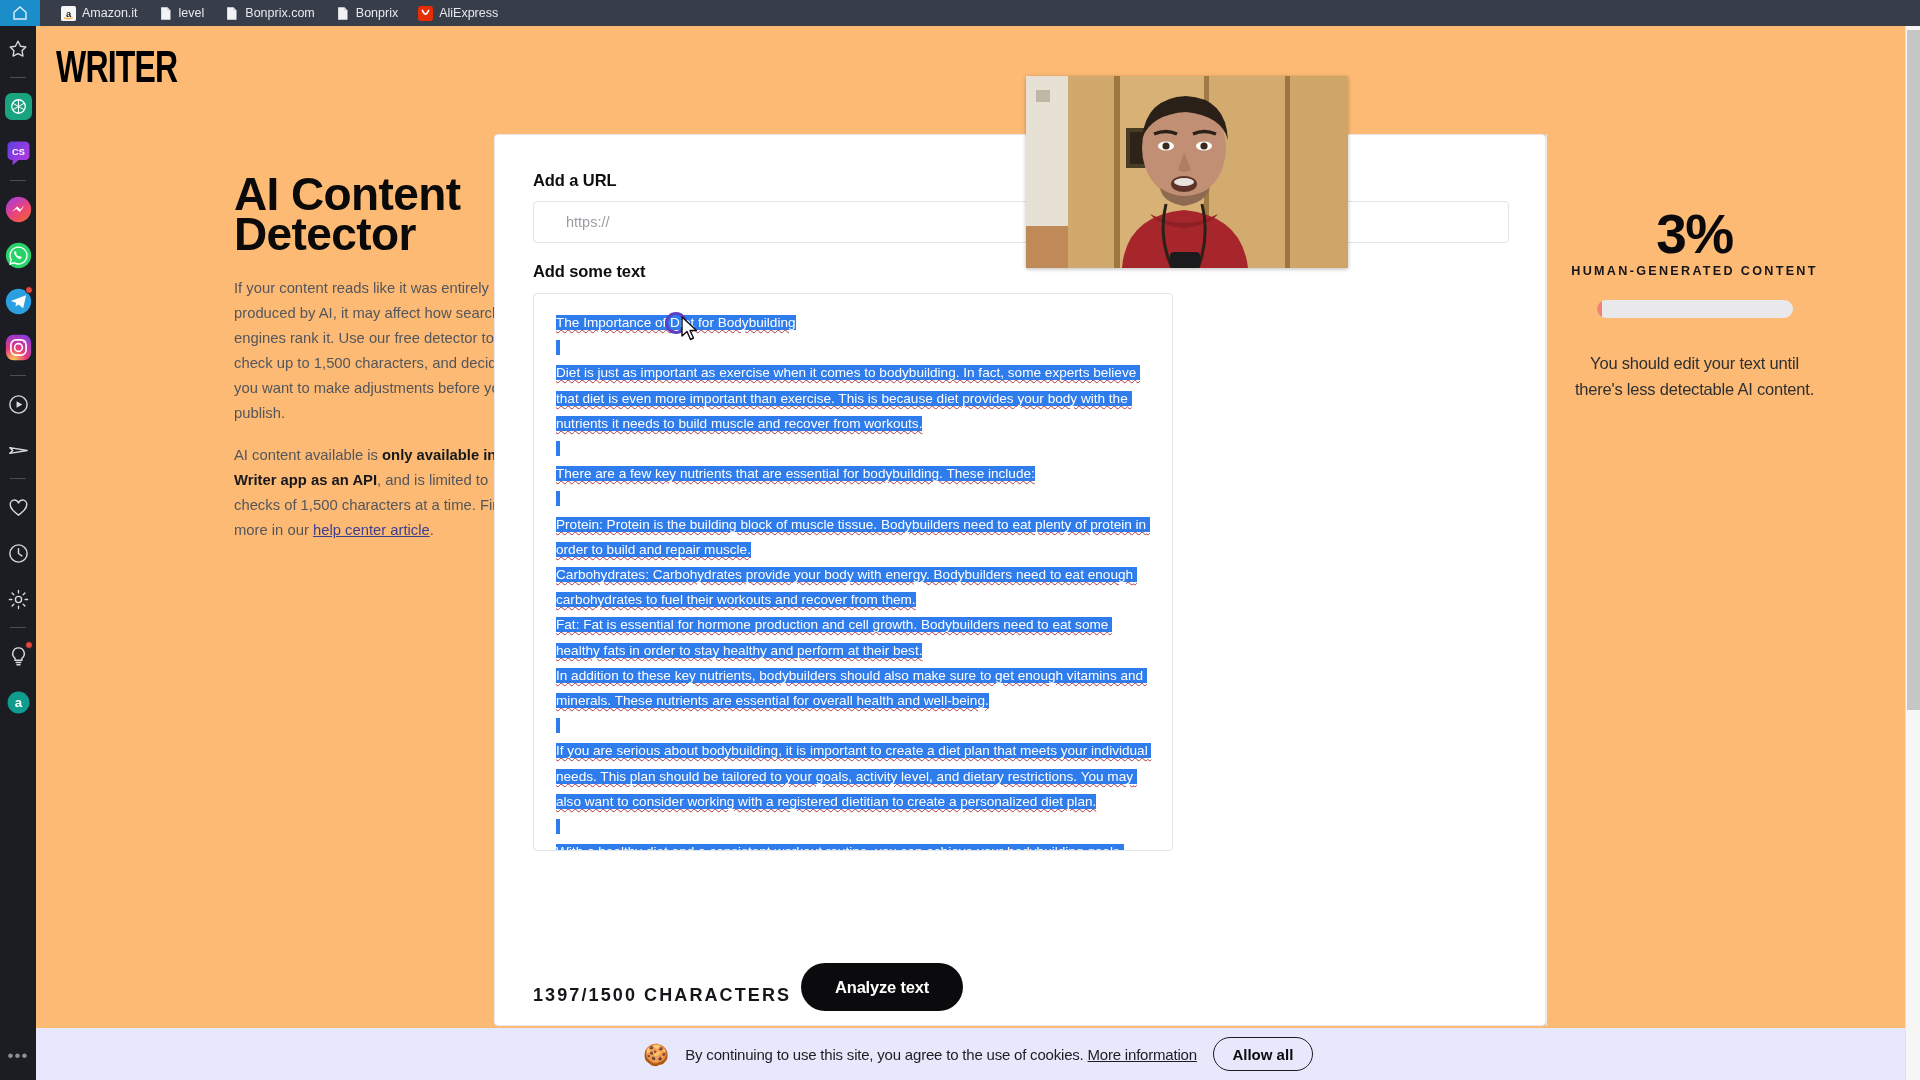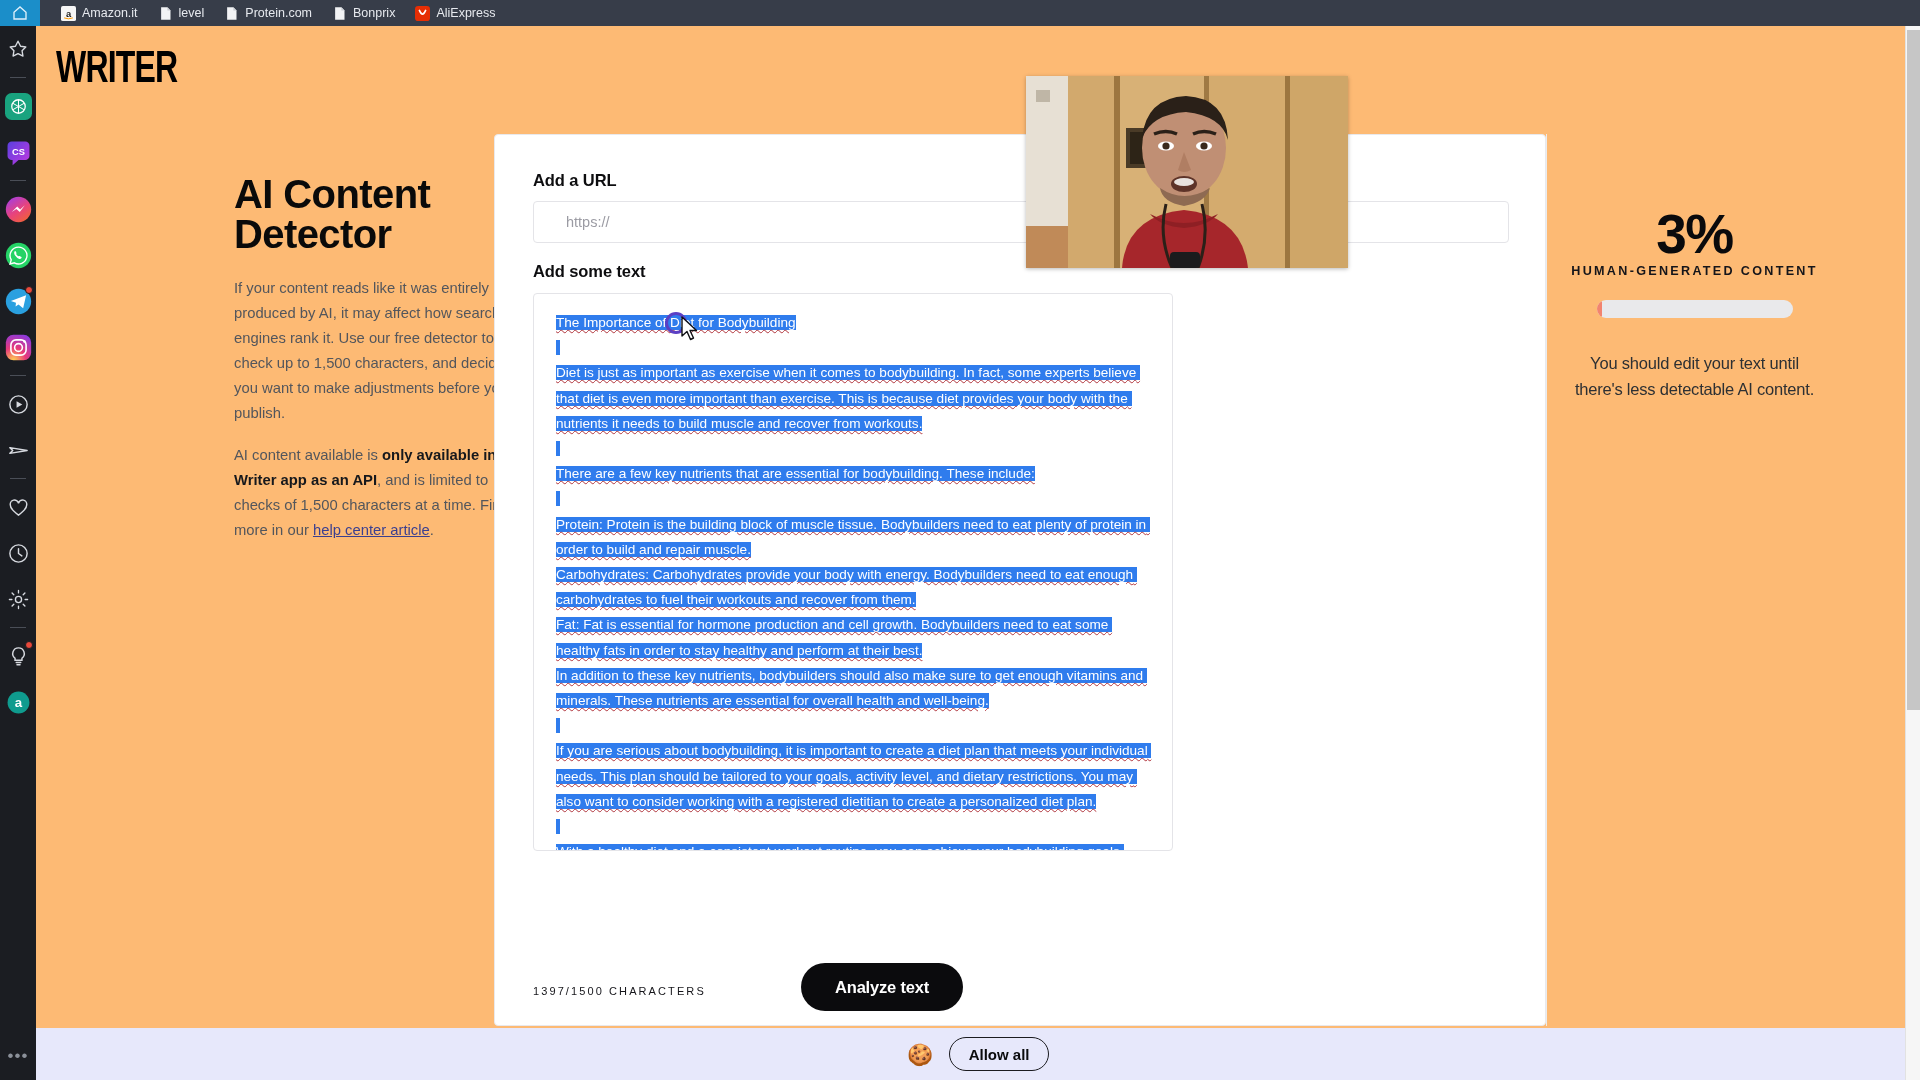--- a/index.html
+++ b/index.html
@@ -54,21 +54,21 @@
   #wb-logo {
     position: absolute; left: 20px; top: 16px;
     font-family: "Liberation Sans", sans-serif;
     font-weight: 700; font-size: 40px; letter-spacing: -1px;
     color: #000; transform: scaleX(0.80) scaleY(1.12); transform-origin: left top;
   }
 
   
   #hero-col { position: absolute; left: 198px; top: 148px; width: 300px; }
   #hero-title {
-    font-size: 40px; line-height: 40px; font-weight: 700;
+    font-size: 46px; line-height: 40px; font-weight: 700;
     color: #0a0a0a; letter-spacing: -0.6px; margin-bottom: 22px;
   }
   .hero-p {
     font-size: 14.8px; line-height: 25px; color: #53565c; margin-bottom: 17px;
   }
   .hero-p b { color: #16181c; font-weight: 700; }
   #hero-link { color: #3b3f8f; text-decoration: underline; }
 
   
   #center-card {
@@ -99,21 +99,21 @@
   }
   .hl {
     background: #2f7ced; color: #ffffff;
     text-decoration: underline; text-decoration-style: wavy;
     text-decoration-color: #b0353d; text-decoration-thickness: 1px;
     text-underline-offset: 2px;
   }
 
   #char-count {
     position: absolute; left: 38px; top: 850px;
-    font-size: 11px; font-weight: 400; letter-spacing: 2.1px; color: #15151a;
+    font-size: 18px; font-weight: 700; letter-spacing: 2.1px; color: #15151a;
   }
   #analyze-btn {
     position: absolute; left: 306px; top: 828px; width: 162px; height: 48px;
     background: #0b0b0d; color: #fff; border: none; border-radius: 26px;
     font-family: "Liberation Sans", sans-serif; font-size: 16.5px; font-weight: 700;
     cursor: pointer; letter-spacing: -0.2px;
   }
 
   
   #right-panel {
@@ -200,21 +200,21 @@
         <path d="M5 2 H15 L20 7 V22 H5 Z" fill="#f2f3f5"></path>
           <path d="M15 2 L20 7 H15 Z" fill="#c9ccd2"></path>
       </svg>
       <span>level</span>
     </div>
     <div class="bookmark">
       <svg class="bm-ico" viewBox="0 0 24 24">
         <path d="M5 2 H15 L20 7 V22 H5 Z" fill="#f2f3f5"></path>
           <path d="M15 2 L20 7 H15 Z" fill="#c9ccd2"></path>
       </svg>
-      <span>Protein.com</span>
+      <span>Bonprix.com</span>
     </div>
     <div class="bookmark">
       <svg class="bm-ico" viewBox="0 0 24 24">
         <path d="M5 2 H15 L20 7 V22 H5 Z" fill="#f2f3f5"></path>
           <path d="M15 2 L20 7 H15 Z" fill="#c9ccd2"></path>
       </svg>
       <span>Bonprix</span>
     </div>
     <div class="bookmark">
       <svg class="bm-ico" viewBox="0 0 24 24">
@@ -411,20 +411,21 @@
     </svg>
   </div>
 
   <div id="pointer-ring"></div>
   <svg id="pointer-arrow" width="20" height="26" viewBox="0 0 20 26">
     <path d="M2 1 L2 20 L7 15.5 L10.5 23.5 L13.5 22 L10 14.5 L16.5 14.5 Z" fill="#fff" stroke="#101015" stroke-width="1.4" stroke-linejoin="round"></path>
   </svg>
 
   <div id="cookie-banner">
     <span id="cookie-emoji">🍪</span>
+    <span id="cookie-text"><span>By continuing to use this site, you agree to the use of cookies.</span> <a href="#" id="cookie-link">More information</a></span>
     <button id="allow-all-btn">Allow all</button>
   </div>
 </div>
 
 <div id="page-scrollbar">
   <svg id="scroll-up" viewBox="0 0 10 8">
     <path d="M1 6 L5 2 L9 6" fill="none" stroke="#a7a7a7" stroke-width="1.4"></path>
   </svg>
   <div id="scroll-thumb"></div>
 </div>

